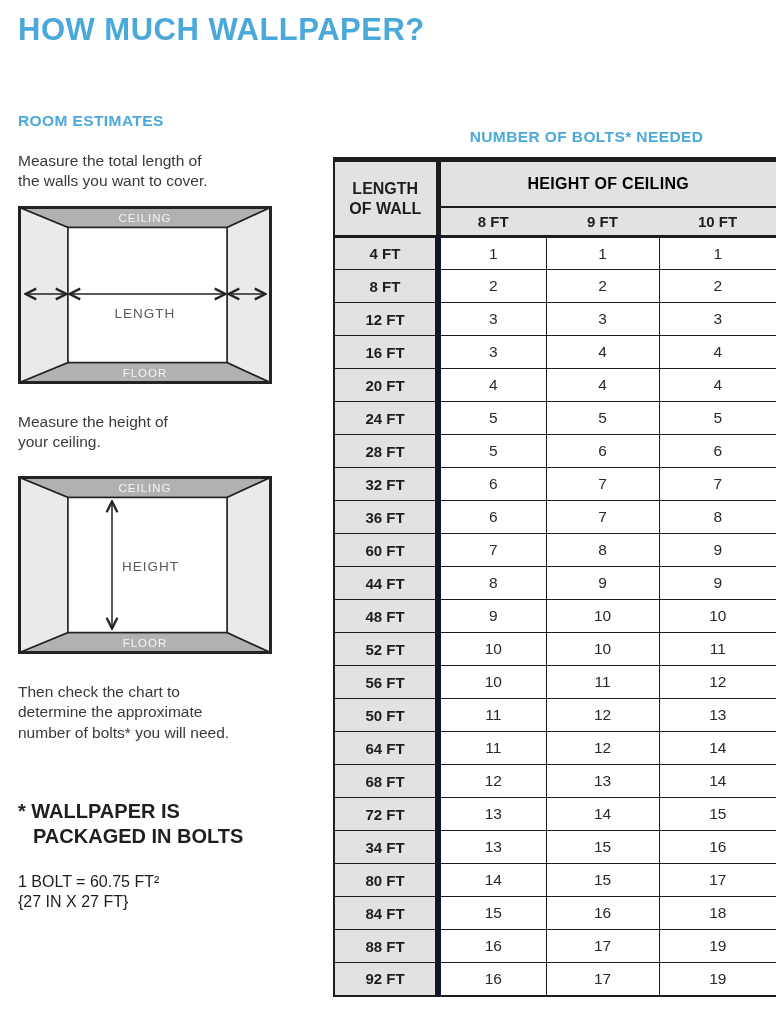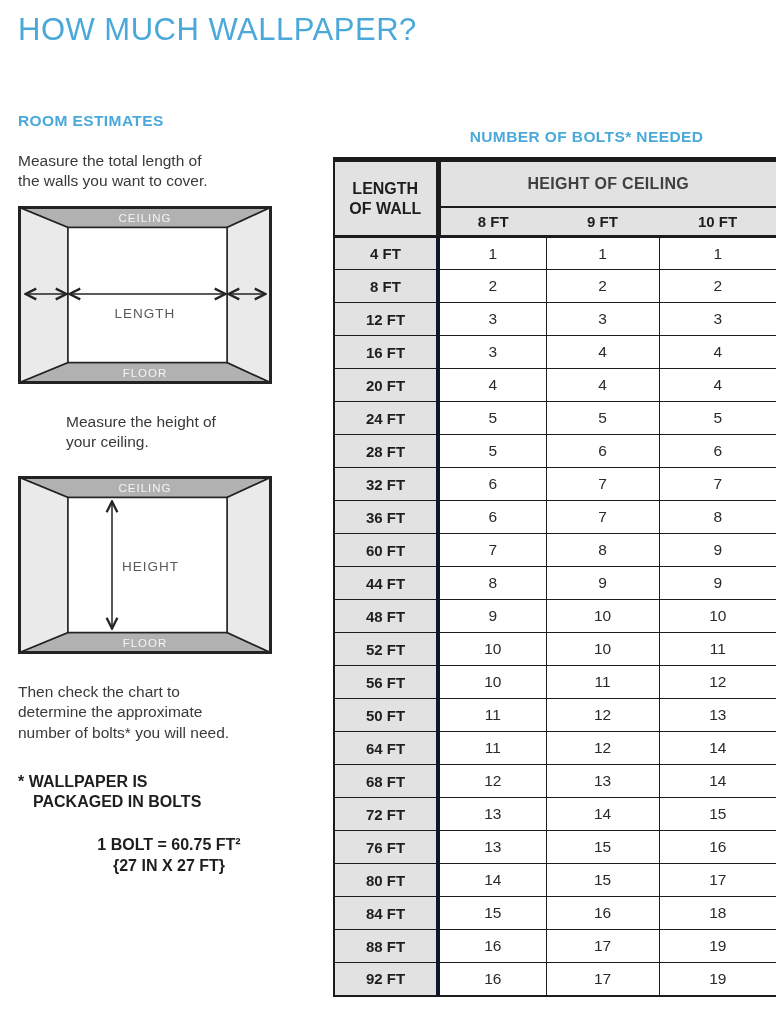--- a/index.html
+++ b/index.html
@@ -3,71 +3,70 @@
 <meta charset="utf-8">
 <style>
   * { margin:0; padding:0; box-sizing:border-box; }
   html,body { background:#ffffff; }
   .page {
     position:relative; width:778px; height:1024px; background:#ffffff;
     font-family:"Liberation Sans", sans-serif; color:#39393b; overflow:hidden;
   }
   .page-title {
     position:absolute; left:18px; top:12px;
-    font-size:31px; font-weight:normal; color:#4ba9da; letter-spacing:0.5px;
+    font-size:31px; font-weight:bold; color:#4ba9da; letter-spacing:0.5px;
   }
   .left-col { position:absolute; left:18px; top:112px; width:302px; }
   .right-col { position:absolute; left:333px; top:128px; width:507px; }
   .section-head {
     font-size:15.5px; font-weight:bold; color:#4ba9da; letter-spacing:0.4px;
   }
   .left-col .section-head { margin-bottom:21px; }
   .right-col .section-head { text-align:center; margin-bottom:11px; }
   .para {
     font-size:15.5px; line-height:1.32; color:#39393b; white-space:pre-line;
   }
   .para-1 { margin-bottom:14px; }
-  .para-2 { margin-bottom:23px;margin-left:48px; }
-  .para-3 { margin-bottom:29px; }
+  .para-2 { margin-bottom:23px; }
+  .para-3 { margin-bottom:56px; }
   .room-svg { display:block; margin-bottom:28px; }
   .room-svg text { font-family:"Liberation Sans", sans-serif; }
   .footnote-bold {
-    font-size:16px; font-weight:bold; color:#1e1e20; line-height:1.22;
+    font-size:20px; font-weight:bold; color:#1e1e20; line-height:1.22;
     white-space:pre-line; padding-left:15px; text-indent:-15px; margin-bottom:24px;
   }
   .bolt-spec {
-    font-size:16px; font-weight:bold; color:#1e1e20; line-height:1.28;
+    font-size:16px; font-weight:normal; color:#1e1e20; line-height:1.28;
     white-space:pre-line;
-    text-align:center;
   }
   table.bolts {
     border-collapse:collapse; table-layout:fixed; width:442px;
     border-top:5px solid #1c1c1e; border-left:2px solid #1c1c1e;
     border-bottom:2px solid #1c1c1e;
   }
   table.bolts th, table.bolts td { padding:0; }
   th.corner-cell {
     width:104px; background:#e2e2e2; border-right:5px solid #1c1c1e;
     border-bottom:3px solid #1c1c1e;
     font-size:16px; font-weight:bold; color:#1e1e20;
     text-align:center; vertical-align:middle; white-space:pre-line; line-height:1.25;
   }
   th.group-head {
     background:#e2e2e2; height:47px; font-size:16px; font-weight:bold;
-    color:#404040; text-align:center; vertical-align:middle; letter-spacing:0.3px;
+    color:#000000; text-align:center; vertical-align:middle; letter-spacing:0.3px;
   }
   th.sub-head {
     background:#e2e2e2; height:30px; font-size:15px; font-weight:bold;
     color:#1e1e20; text-align:center; vertical-align:middle;
     border-top:2px solid #1c1c1e; border-bottom:3px solid #1c1c1e;
   }
   th.row-label {
     background:#e2e2e2; font-size:15px; font-weight:bold; color:#1e1e20;
     text-align:center; vertical-align:middle;
-    border-right:4px solid #0f172a; border-top:1.5px solid #1c1c1e;
+    border-right:6px solid #0f172a; border-top:1.5px solid #1c1c1e;
   }
   td.val-cell {
     background:#ffffff; font-size:15.5px; color:#2a2a2c; text-align:center;
     vertical-align:middle; border-top:1.5px solid #1c1c1e;
     border-left:1.5px solid #1c1c1e;
   }
   td.val-cell.first { border-left:none; }
   tr.data-row { height:33px; }
 </style>
 </head>
@@ -255,21 +254,21 @@
     <td class="val-cell">13</td>
     <td class="val-cell">14</td>
   </tr>
           <tr class="data-row">
     <th class="row-label">72 FT</th>
     <td class="val-cell first">13</td>
     <td class="val-cell">14</td>
     <td class="val-cell">15</td>
   </tr>
           <tr class="data-row">
-    <th class="row-label">76 FT</th>
+    <th class="row-label">34 FT</th>
     <td class="val-cell first">13</td>
     <td class="val-cell">15</td>
     <td class="val-cell">16</td>
   </tr>
           <tr class="data-row">
     <th class="row-label">80 FT</th>
     <td class="val-cell first">14</td>
     <td class="val-cell">15</td>
     <td class="val-cell">17</td>
   </tr>

